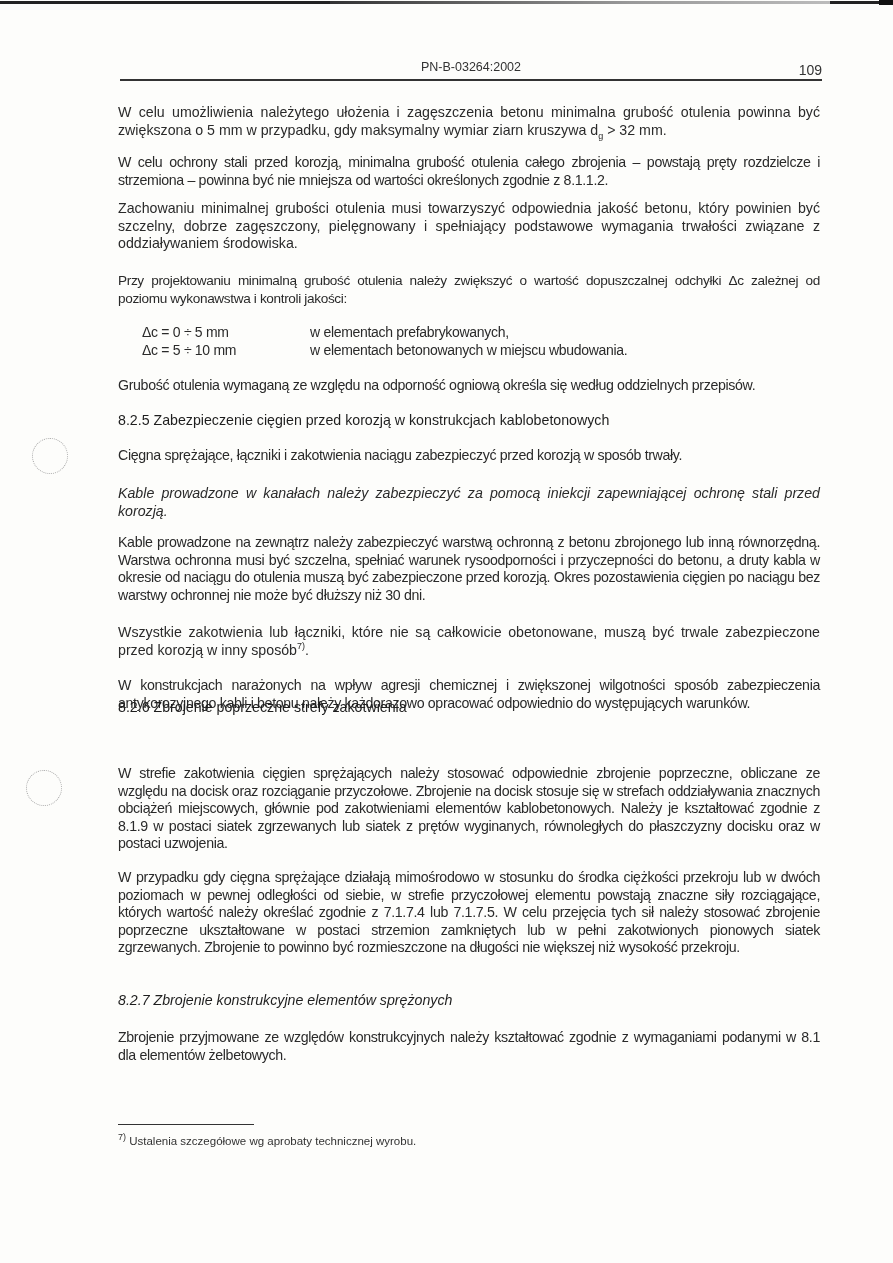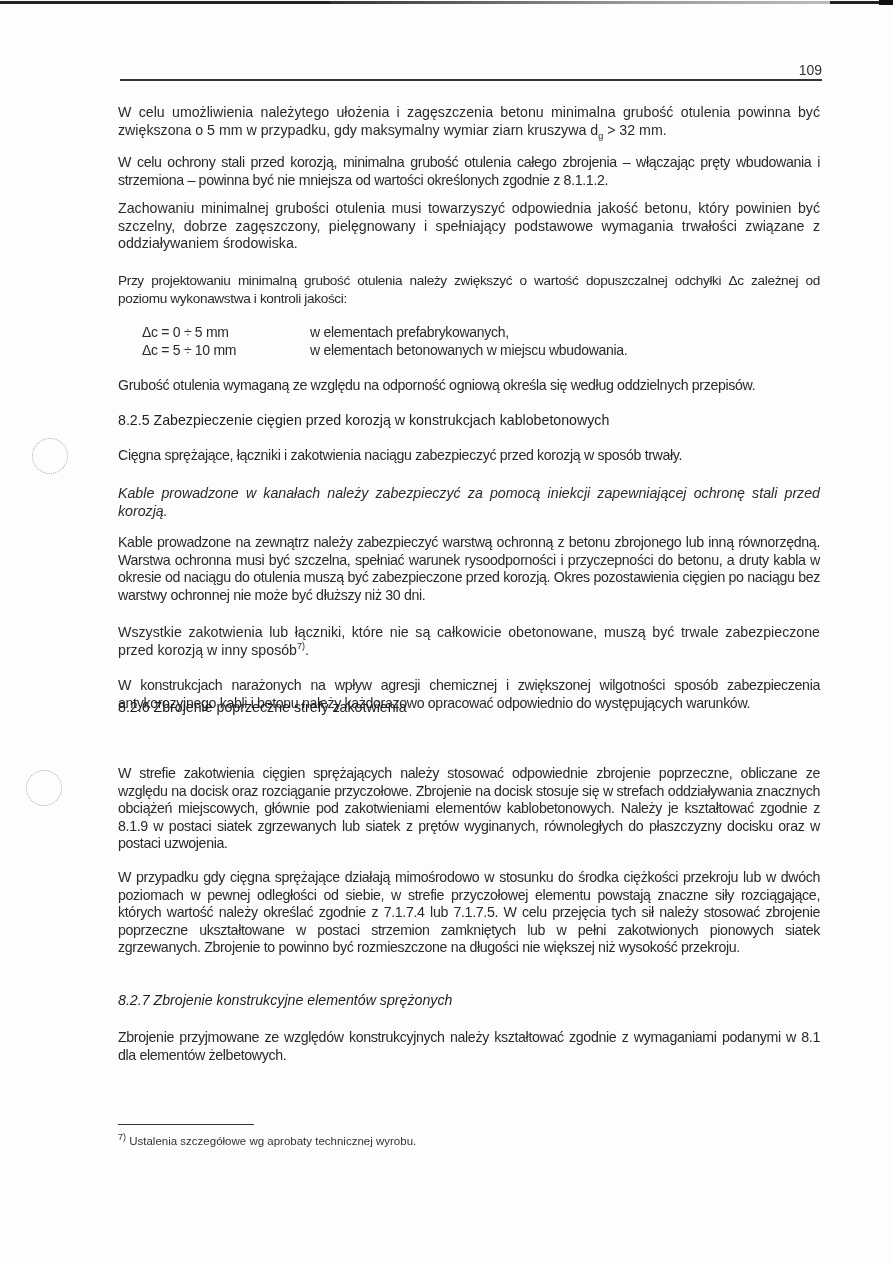--- a/index.html
+++ b/index.html
@@ -33,29 +33,30 @@
 <body>
 
 <div class="top-edge"></div>
 <div class="top-edge-fade"></div>
 <div class="corner-mark"></div>
 
 <div class="hole" style="left:32px; top:438px;"></div>
 <div class="hole" style="left:26px; top:770px;"></div>
 
 <div class="header">
+  <span class="header-title">PN-B-03264:2002</span>
   <span class="header-page">109</span>
 </div>
 <div class="header-rule"></div>
 
 <div class="content">
 
   <p class="abs" style="top:0;"><span>W celu umożliwienia należytego ułożenia i zagęszczenia betonu minimalna grubość otulenia powinna być zwiększona o 5 mm w przypadku, gdy maksymalny wymiar ziarn kruszywa d</span><sub>g</sub><span> &gt; 32 mm.</span></p>
 
-  <p class="abs cond" style="top:50px;">W celu ochrony stali przed korozją, minimalna grubość otulenia całego zbrojenia – włączając pręty wbudowania i strzemiona – powinna być nie mniejsza od wartości określonych zgodnie z 8.1.1.2.</p>
+  <p class="abs cond" style="top:50px;">W celu ochrony stali przed korozją, minimalna grubość otulenia całego zbrojenia – powstają pręty rozdzielcze i strzemiona – powinna być nie mniejsza od wartości określonych zgodnie z 8.1.1.2.</p>
 
   <p class="abs" style="top:96px;">Zachowaniu minimalnej grubości otulenia musi towarzyszyć odpowiednia jakość betonu, który powinien być szczelny, dobrze zagęszczony, pielęgnowany i spełniający podstawowe wymagania trwałości związane z oddziaływaniem środowiska.</p>
 
   <p class="abs cond" style="top:168px; font-size:13.6px;">Przy projektowaniu minimalną grubość otulenia należy zwiększyć o wartość dopuszczalnej odchyłki Δc zależnej od poziomu wykonawstwa i kontroli jakości:</p>
 
   <div class="tol-row" style="top:220px;">
     <span class="val">Δc = 0 ÷   5 mm</span><span>w elementach prefabrykowanych,</span>
   </div>
   <div class="tol-row" style="top:238px;">
     <span class="val">Δc = 5  ÷  10 mm</span><span>w elementach betonowanych w miejscu wbudowania.</span>

